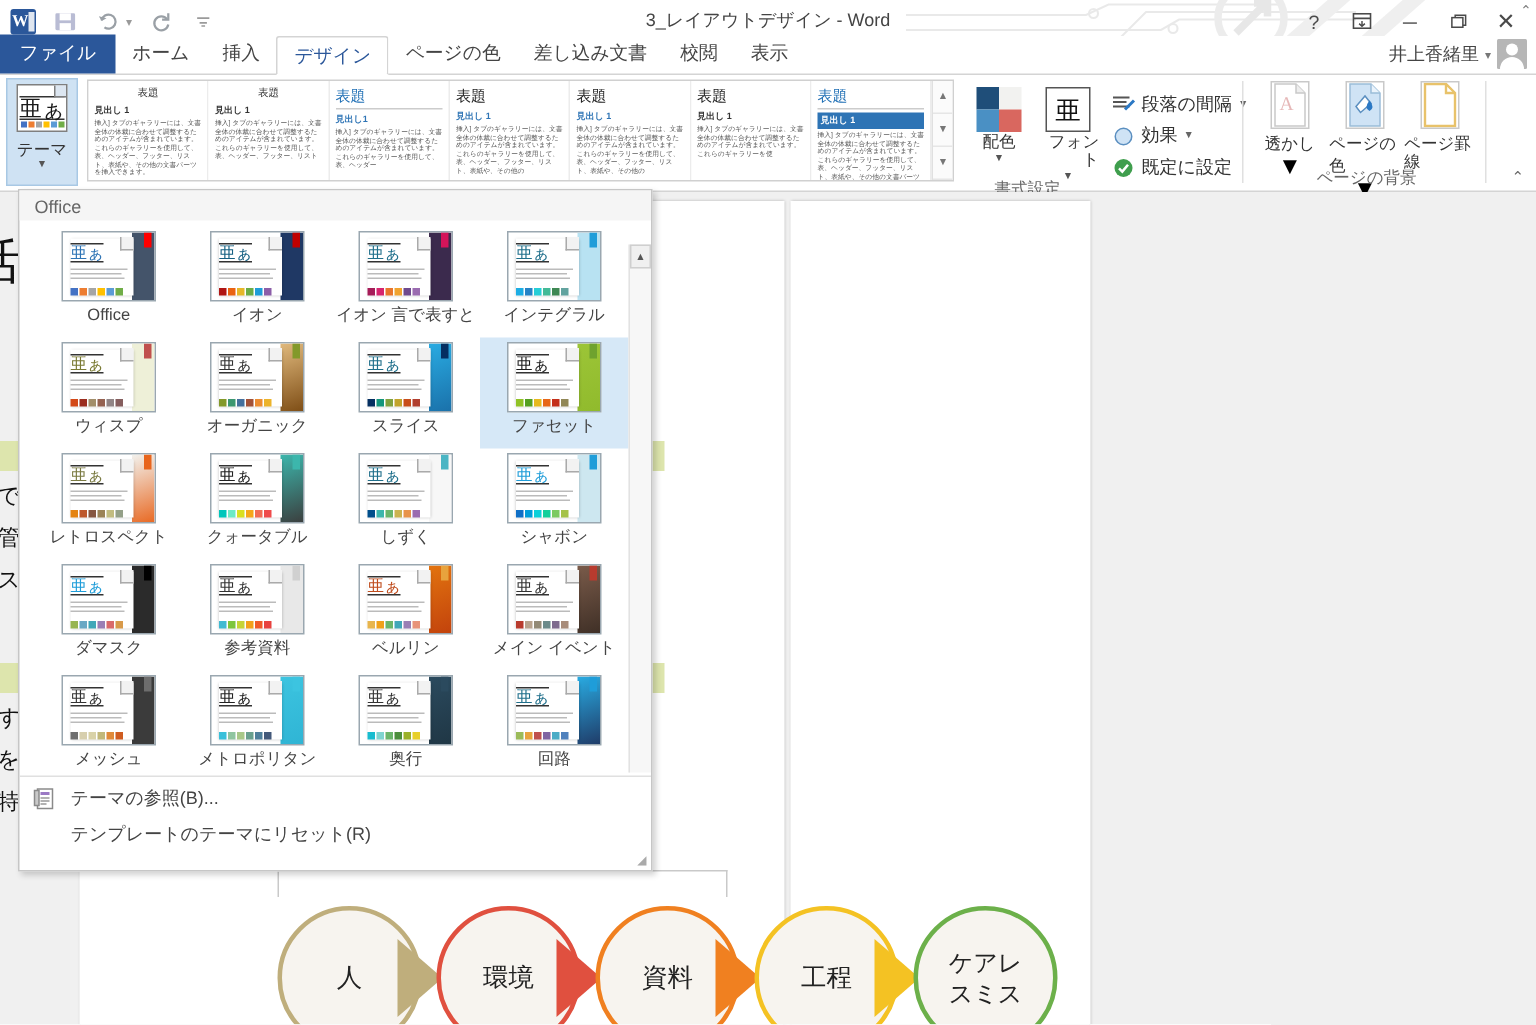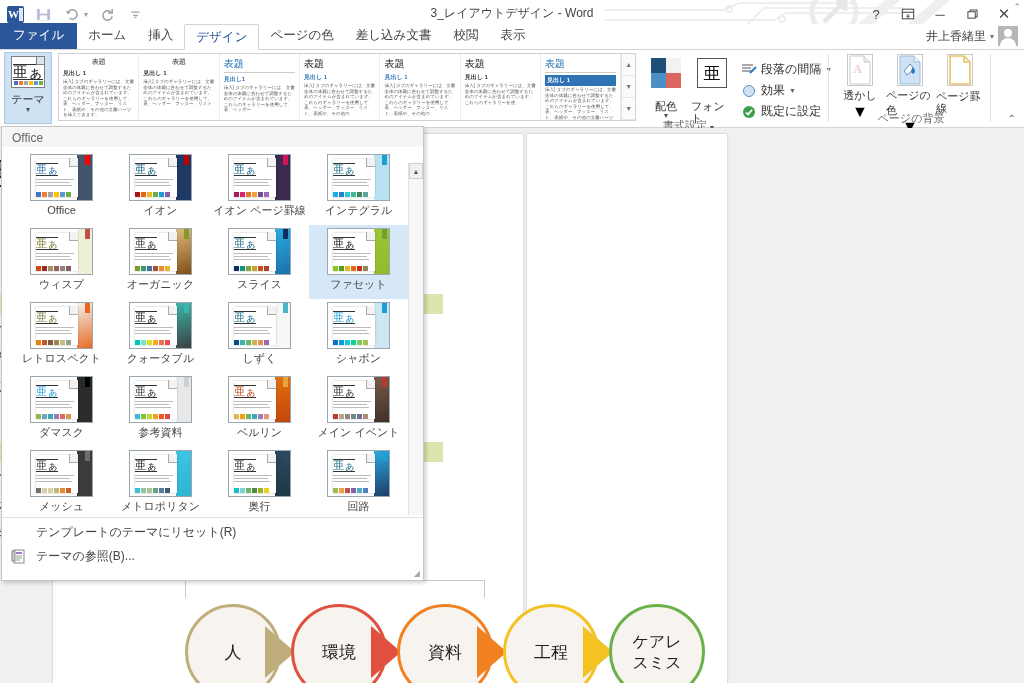--- a/index.html
+++ b/index.html
@@ -117,36 +117,36 @@
   .g-sub.dark{ color:#333; }
   .g-body { font-size:4.5px; line-height:5.5px; color:#555; }
   .gal-nav { width:16px; background:#fbfbfb; border-left:1px solid #e0e0e0;
              display:flex; flex-direction:column; }
   .gal-nav div{flex:1;display:flex;align-items:center;justify-content:center;font-size:7px;color:#777;
                border-bottom:1px solid #e6e6e6;}
 
   .ribbon-group { position:absolute; top:2px; }
   .rg-sep { position:absolute; top:4px; width:1px; height:68px; background:#e0e0e0; }
   .big-btn { display:flex;flex-direction:column;align-items:center;width:42px;cursor:default;}
-  .big-btn .lbl{font-size:11px;color:#333;margin-top:12px;text-align:left;line-height:12px;}
+  .big-btn .lbl{font-size:11px;color:#333;margin-top:2px;text-align:right;line-height:12px;font-family:Liberation Mono, monospace;}
   .big-btn .car{font-size:7px;color:#555;line-height:7px;}
   .colors-icon{width:30px;height:30px;display:grid;grid-template-columns:1fr 1fr;grid-template-rows:1fr 1fr;}
   .font-icon{width:30px;height:30px;border:1px solid #555;display:flex;align-items:center;justify-content:center;
              font-size:17px;color:#111;font-family:"DejaVu Sans",sans-serif;}
   .small-row{display:flex;align-items:center;gap:4px;height:21px;font-size:12px;color:#333;}
   .small-row .ic{width:16px;height:16px;display:flex;align-items:center;justify-content:center;}
   .small-row .cr{font-size:7px;color:#666;}
   .page-btn{display:flex;flex-direction:column;align-items:center;width:48px;}
   .doc-ic{width:26px;height:32px;border:1px solid #c9c9c9;background:#fff;position:relative;}
   .grp-label{position:absolute;bottom:1px;width:100%;text-align:center;font-size:11px;color:#666;}
   .ribbon-collapse{position:absolute;right:8px;bottom:3px;font-size:10px;color:#666;}
 
   
   .dropdown {
-    position:absolute; left:1px; top:126px; width:423px; height:455px;
+    position:absolute; left:12px; top:126px; width:423px; height:455px;
     background:#fff; border:1px solid #c6c6c6; box-shadow:2px 2px 4px rgba(0,0,0,.18);
     z-index:40;
   }
   .dd-header{font-size:12px;color:#666;padding:4px 0 2px 10px;background:#f5f5f5;}
   .dd-grid-wrap{position:relative;height:368px;overflow:hidden;}
   .dd-grid{display:grid;grid-template-columns:repeat(4,99px);padding:4px 0 0 10px;}
   .dd-cell{height:74px;display:flex;flex-direction:column;align-items:center;padding-top:3px;}
   .dd-cell.sel{background:#d6e8f7;}
   .thumb{width:63px;height:47px;border:1px solid #9aa7b0;background:#fff;position:relative;overflow:hidden;}
   .thumb .page{position:absolute;left:5px;top:4px;width:42px;height:38px;}
@@ -562,21 +562,21 @@
               <div style="position: absolute; left: 38px; top: 3px; width: 9px; height: 9px; background: rgb(242, 242, 242); border-left: 1px solid rgb(170, 170, 170); border-bottom: 1px solid rgb(170, 170, 170);"></div>
               <div class="swatches">
                 <i style="background: rgb(166, 28, 88);"></i>
                 <i style="background: rgb(214, 36, 110);"></i>
                 <i style="background: rgb(232, 118, 44);"></i>
                 <i style="background: rgb(240, 163, 48);"></i>
                 <i style="background: rgb(111, 74, 142);"></i>
                 <i style="background: rgb(154, 107, 176);"></i>
               </div>
             </div>
-            <div class="dd-name">イオン ページ罫線</div>
+            <div class="dd-name">イオン 言で表すと</div>
           </div>
           <div class="dd-cell">
             <div class="thumb">
               <div class="side" style="background: linear-gradient(160deg, rgb(184, 226, 242) 0%, rgb(184, 226, 242) 100%);"></div>
               <div style="position: absolute; right: 2px; top: 0px; width: 5px; height: 10px; background: rgb(31, 157, 217);"></div>
               <div class="page"><span class="aa" style="color: rgb(31, 111, 139);">亜ぁ</span><div class="lines">
                   <i style="width:38px"></i>
                   <i style="width:34px"></i>
                   <i style="width:36px"></i>
                 </div></div>
@@ -930,30 +930,30 @@
           </div>
         </div>
       <div class="dd-scroll">
         <div class="arr">▲</div>
 
       </div>
     </div>
 
     <div class="dd-sep"></div>
 
-    <div class="dd-menu-item">
-      <span class="dd-mi-ic"></span>
-      <span>テンプレートのテーマにリセット(R)</span>
-    </div>
     <div class="dd-menu-item">
       <span class="dd-mi-ic">
         <svg width="16" height="16" viewBox="0 0 16 16">
             <rect x="3" y="2" width="10" height="13" fill="#fff" stroke="#8a8a8a"></rect>
             <rect x="5" y="4" width="6" height="2" fill="#9b79c4"></rect>
             <path d="M5 8h6M5 10h6M5 12h4" stroke="#999"></path>
             <rect x="1" y="3" width="3" height="10" fill="#c9c9c9" stroke="#8a8a8a"></rect>
           </svg>
       </span>
       <span>テーマの参照(B)...</span>
     </div>
+    <div class="dd-menu-item">
+      <span class="dd-mi-ic"></span>
+      <span>テンプレートのテーマにリセット(R)</span>
+    </div>
     <div class="dd-grip">◢</div>
   </div>
 </div>
 
 </body></html>

